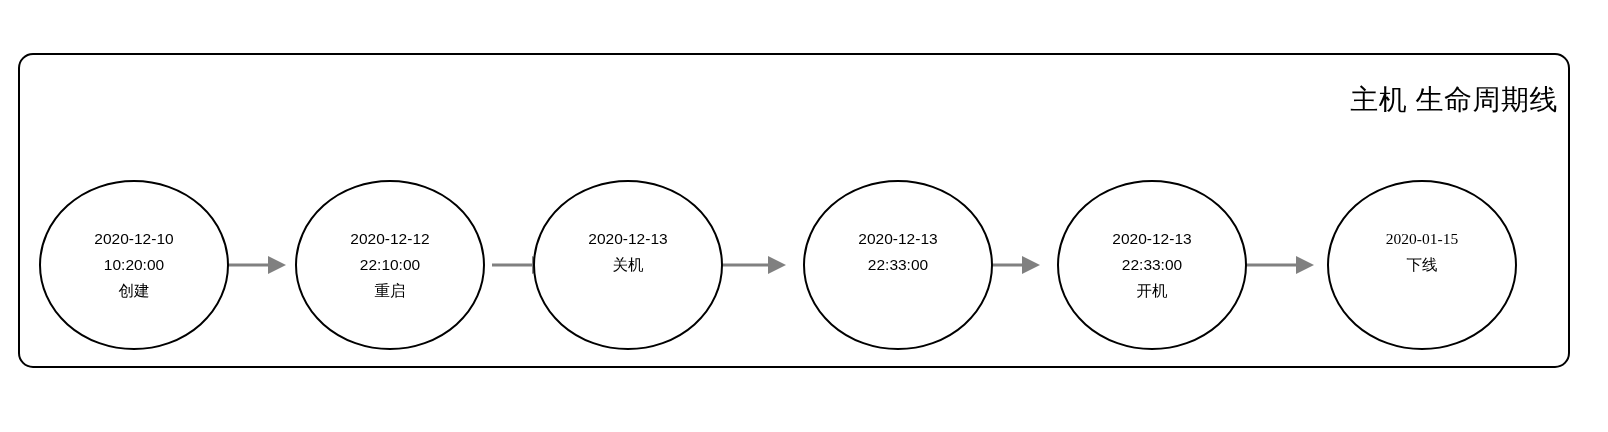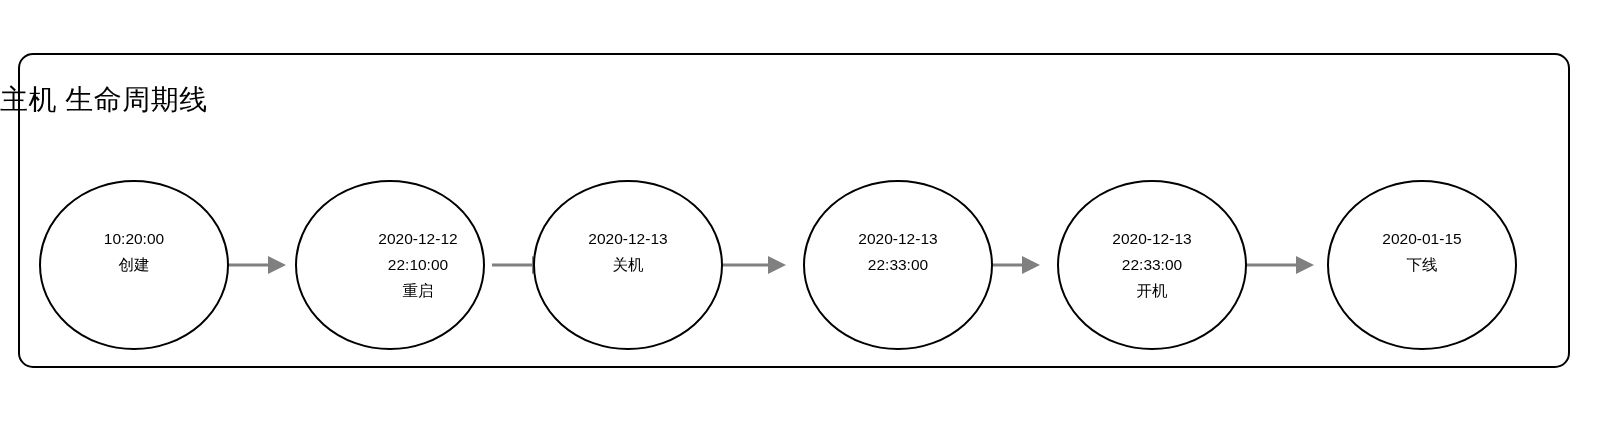--- a/index.html
+++ b/index.html
@@ -29,21 +29,21 @@
     box-sizing: border-box;
     border: 2px solid #000000;
     border-radius: 15px;
     background: #ffffff;
   }
   .diagram-title {
     position: absolute;
     left: 0;
     top: 80px;
     width: 1558px;
-    text-align: left;
+    text-align: right;
     font-size: 28px;
     line-height: 40px;
     font-weight: 400;
     color: #000000;
     letter-spacing: 0.5px;
     white-space: nowrap;
   }
   
   .canvas {
     position: absolute;
@@ -116,39 +116,40 @@
 
     <ellipse class="node-ellipse hit" cx="134" cy="265" rx="94" ry="84"></ellipse>
     <ellipse class="node-ellipse hit" cx="390" cy="265" rx="94" ry="84"></ellipse>
     <ellipse class="node-ellipse hit" cx="628" cy="265" rx="94" ry="84"></ellipse>
     <ellipse class="node-ellipse hit" cx="898" cy="265" rx="94" ry="84"></ellipse>
     <ellipse class="node-ellipse hit" cx="1152" cy="265" rx="94" ry="84"></ellipse>
     <ellipse class="node-ellipse hit" cx="1422" cy="265" rx="94" ry="84"></ellipse>
   </svg>
 
   <div class="node-label" style="left:40px;  top:226px;">
+    <span class="l">2020-12-10</span>
     <span class="l">10:20:00</span>
     <span class="l">创建</span>
   </div>
-  <div class="node-label" style="left:296px; top:226px;padding-left:28px;">
+  <div class="node-label" style="left:296px; top:226px;">
     <span class="l">2020-12-12</span>
     <span class="l">22:10:00</span>
     <span class="l">重启</span>
   </div>
   <div class="node-label" style="left:534px; top:226px;">
     <span class="l">2020-12-13</span>
     <span class="l">关机</span>
   </div>
   <div class="node-label" style="left:804px; top:226px;">
     <span class="l">2020-12-13</span>
     <span class="l">22:33:00</span>
   </div>
   <div class="node-label" style="left:1058px;top:226px;">
     <span class="l">2020-12-13</span>
     <span class="l">22:33:00</span>
     <span class="l">开机</span>
   </div>
-  <div class="node-label" style="left:1328px;top:226px;">
+  <div class="node-label" style="left:1328px;top:226px;font-family:Liberation Serif, serif;">
     <span class="l">2020-01-15</span>
     <span class="l">下线</span>
   </div>
 
 </div>
 
 </body></html>

